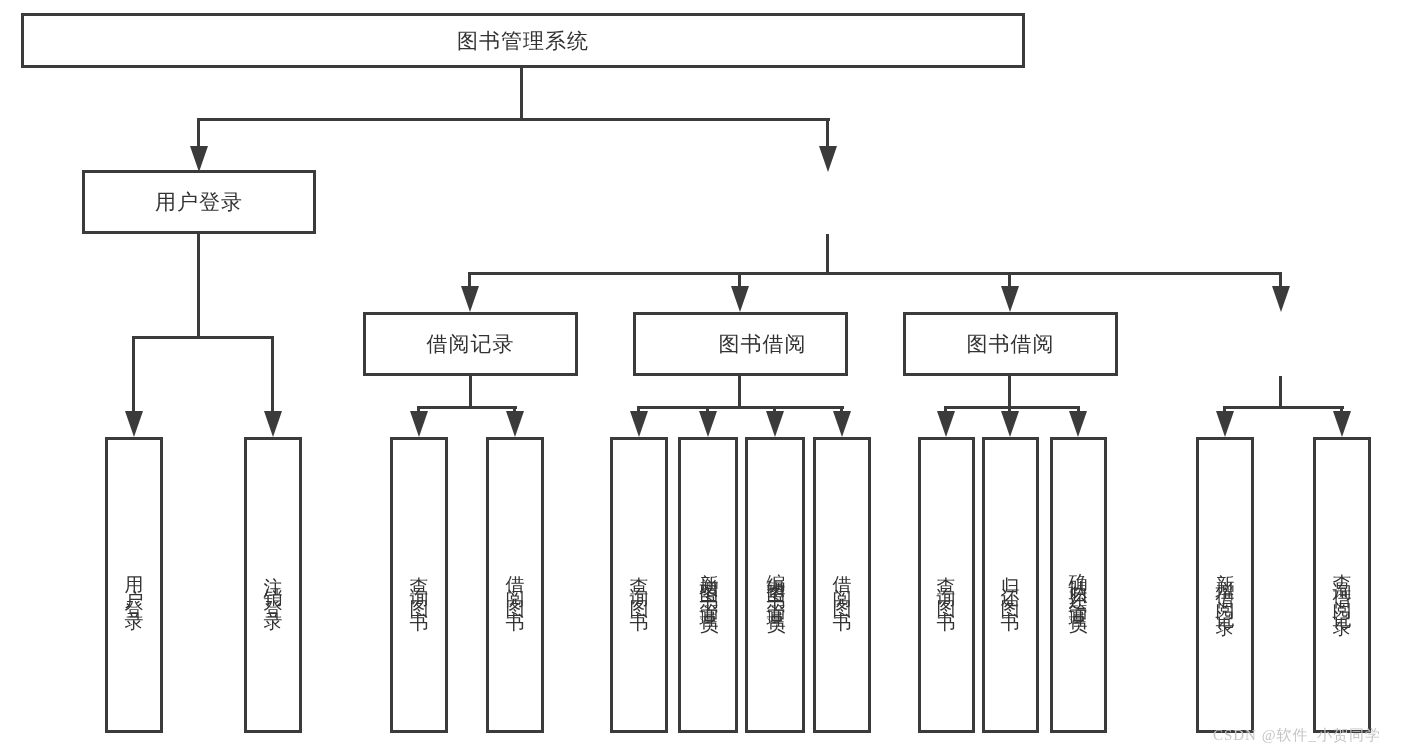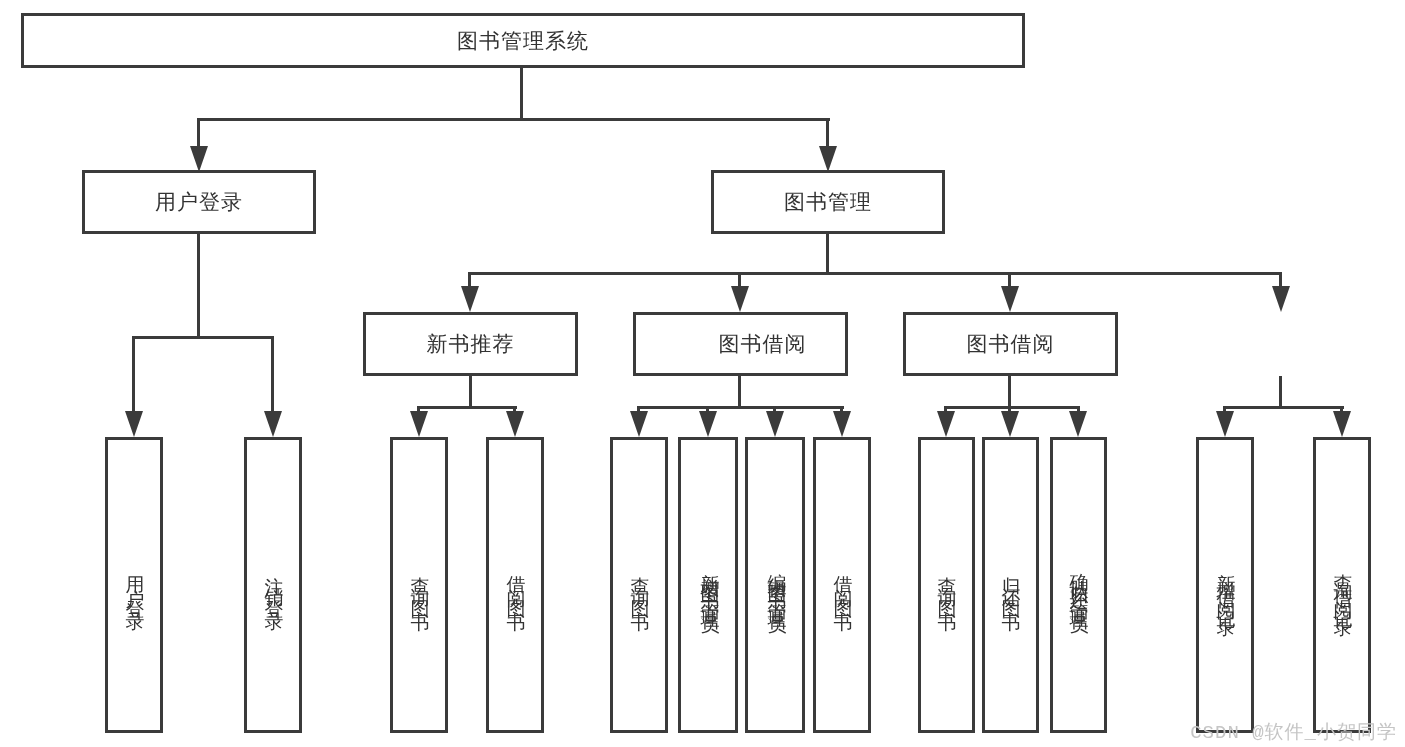--- a/index.html
+++ b/index.html
@@ -8,21 +8,21 @@
     --text: #333333;
     --watermark: #c5c5c5;
   }
   * { margin: 0; padding: 0; box-sizing: border-box; }
   html, body { background: #ffffff; }
   .canvas {
     position: relative;
     width: 1405px;
     height: 747px;
     background: var(--box-bg);
-    font-family: Liberation Mono, monospace;
+    font-family: Liberation Serif, serif;
     color: var(--text);
     overflow: hidden;
   }
   .box {
     position: absolute;
     background: var(--box-bg);
     border: 3px solid var(--line);
     display: flex;
     align-items: center;
     justify-content: center;
@@ -51,23 +51,23 @@
   .arrow {
     position: absolute;
     width: 0; height: 0;
     border-left: 9px solid transparent;
     border-right: 9px solid transparent;
     border-top: 26px solid var(--line);
     z-index: 1;
   }
   .watermark {
     position: absolute;
-    right: 8px;
+    right: 24px;
     bottom: 2px;
-    font-size: 19px;
+    font-size: 15px;
     color: var(--watermark);
     letter-spacing: 1px;
     z-index: 5;
     white-space: nowrap;
   }
 </style>
 </head>
 <body>
 
 <div class="canvas">
@@ -75,41 +75,40 @@
   <div class="box" style="left:21px; top:13px; width:1004px; height:55px;">图书管理系统</div>
 
   <div class="vline" style="left:520px; top:68px; height:50px;"></div>
   <div class="hline" style="left:197px; top:118px; width:633px;"></div>
   <div class="vline" style="left:197px; top:118px; height:30px;"></div>
   <div class="arrow" style="left:190px; top:146px;"></div>
   <div class="vline" style="left:826px; top:118px; height:30px;"></div>
   <div class="arrow" style="left:819px; top:146px;"></div>
 
   <div class="box" style="left:82px; top:170px; width:234px; height:64px;">用户登录</div>
-  <div class="box" style="left:711px; top:170px; width:234px; height:64px;">图书管理</div>
 
   <div class="vline" style="left:197px; top:234px; height:102px;"></div>
   <div class="hline" style="left:132px; top:336px; width:142px;"></div>
   <div class="vline" style="left:132px; top:336px; height:75px;"></div>
   <div class="arrow" style="left:125px; top:411px;"></div>
   <div class="vline" style="left:271px; top:336px; height:75px;"></div>
   <div class="arrow" style="left:264px; top:411px;"></div>
 
   <div class="vline" style="left:826px; top:234px; height:38px;"></div>
   <div class="hline" style="left:468px; top:272px; width:814px;"></div>
   <div class="vline" style="left:468px; top:272px; height:14px;"></div>
   <div class="arrow" style="left:461px; top:286px;"></div>
   <div class="vline" style="left:738px; top:272px; height:14px;"></div>
   <div class="arrow" style="left:731px; top:286px;"></div>
   <div class="vline" style="left:1008px; top:272px; height:14px;"></div>
   <div class="arrow" style="left:1001px; top:286px;"></div>
   <div class="vline" style="left:1279px; top:272px; height:14px;"></div>
   <div class="arrow" style="left:1272px; top:286px;"></div>
 
-  <div class="box" style="left:363px; top:312px; width:215px; height:64px;">新书推荐</div>
+  <div class="box" style="left:363px; top:312px; width:215px; height:64px;">借阅记录</div>
   <div class="box" style="left:633px; top:312px; width:215px; height:64px;padding-left:44px;">图书借阅</div>
   <div class="box" style="left:903px; top:312px; width:215px; height:64px;">图书借阅</div>
 
   <div class="vline" style="left:469px; top:376px; height:30px;"></div>
   <div class="hline" style="left:417px; top:406px; width:100px;"></div>
   <div class="vline" style="left:417px; top:406px; height:7px;"></div>
   <div class="arrow" style="left:410px; top:411px;"></div>
   <div class="vline" style="left:513px; top:406px; height:7px;"></div>
   <div class="arrow" style="left:506px; top:411px;"></div>
 

